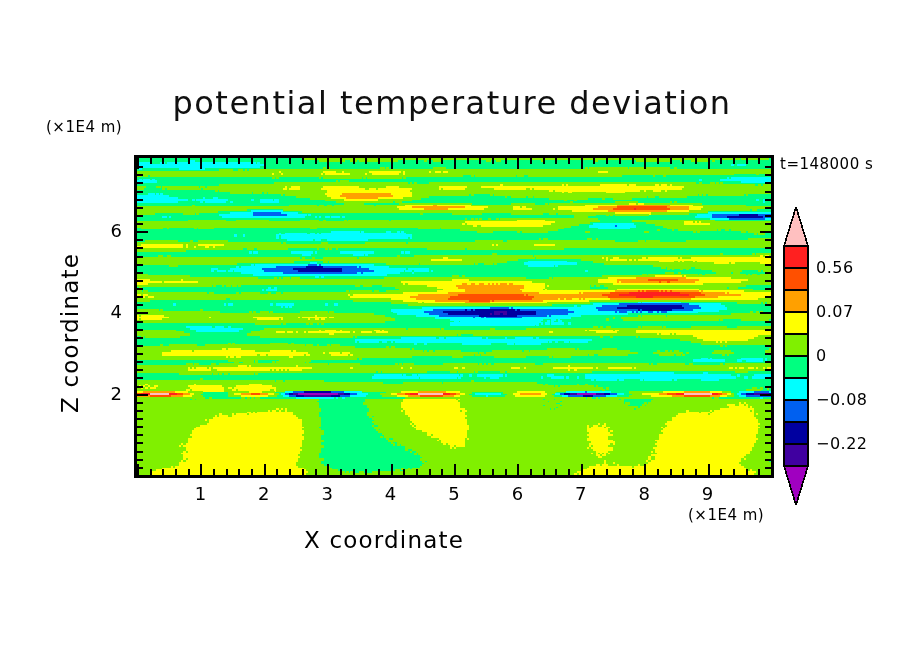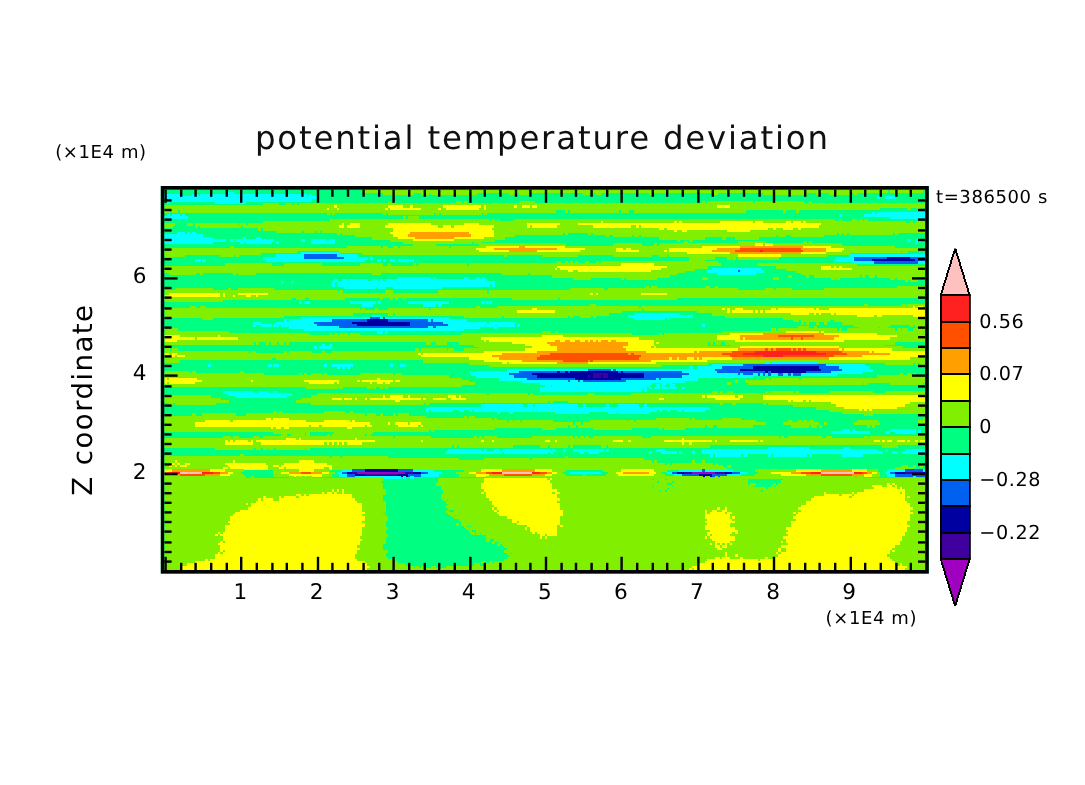--- a/index.html
+++ b/index.html
@@ -8,23 +8,23 @@
     background:#ffffff;
     font-family:"DejaVu Sans",sans-serif;
     overflow:hidden;
     position:relative;
   }
   #root{position:absolute;inset:0;}
 
   .txt{position:absolute;color:#000;white-space:pre;}
 
   #title{
-    left:0;right:0;top:100px;
+    left:0;right:0;top:84px;
     text-align:center;
-    font-size:27px;
+    font-size:32px;
     letter-spacing:1.5px;
     color:#101010;
   }
 
   #zunit{left:46px;top:118px;font-size:15px;letter-spacing:.5px;}
   #xunit{left:688px;top:506px;font-size:15px;letter-spacing:.5px;}
   #tstamp{left:780px;top:155px;font-size:15px;letter-spacing:.5px;}
 
   #xlabel{
     left:0;width:768px;top:527px;
@@ -60,22 +60,23 @@
   #cbar svg{display:block;}
   .cblabel{position:absolute;left:816px;font-size:16px;color:#000;letter-spacing:.5px;}
 </style>
 </head>
 <body>
 
 <div id="root">
 
   <div class="txt" id="title">potential temperature deviation</div>
   <div class="txt" id="zunit">(×1E4 m)</div>
-  <div class="txt" id="tstamp">t=386500 s</div>
+  <div class="txt" id="tstamp">t=148000 s</div>
   <div class="txt" id="xunit">(×1E4 m)</div>
+  <div class="txt" id="xlabel">X coordinate</div>
   <div class="txt" id="ylabel">Z coordinate</div>
 
   <div id="plot">
     <div id="field">
         <svg viewBox="0 0 634 317" preserveAspectRatio="none" shape-rendering="crispEdges">
           <rect x="0" y="0" width="634" height="317" fill="#00ff80"></rect>
           <rect x="164.84" y="0.00" width="438.06" height="2.46" fill="#80f000"></rect>
           <rect x="604.41" y="0.00" width="28.07" height="2.46" fill="#80f000"></rect>
           <rect x="52.83" y="1.86" width="4.83" height="2.46" fill="#00ffff"></rect>
           <rect x="181.75" y="1.86" width="25.96" height="2.46" fill="#80f000"></rect>
@@ -2453,17 +2454,17 @@
         <rect x="1" y="171" width="24" height="22" fill="#00ffff" stroke="#000" stroke-width="1.6"></rect>
         <rect x="1" y="193" width="24" height="22" fill="#0060f0" stroke="#000" stroke-width="1.6"></rect>
         <rect x="1" y="215" width="24" height="22" fill="#0000a0" stroke="#000" stroke-width="1.6"></rect>
         <rect x="1" y="237" width="24" height="22" fill="#4000a0" stroke="#000" stroke-width="1.6"></rect>
       </svg>
     </div>
   <div id="cbarlabels">
       <div class="cblabel" style="top: 258px;">0.56</div>
       <div class="cblabel" style="top: 302px;">0.07</div>
       <div class="cblabel" style="top: 346px;">0</div>
-      <div class="cblabel" style="top: 390px;">−0.28</div>
+      <div class="cblabel" style="top: 390px;">−0.08</div>
       <div class="cblabel" style="top: 434px;">−0.22</div>
     </div>
 
 </div>
 
 </body></html>

